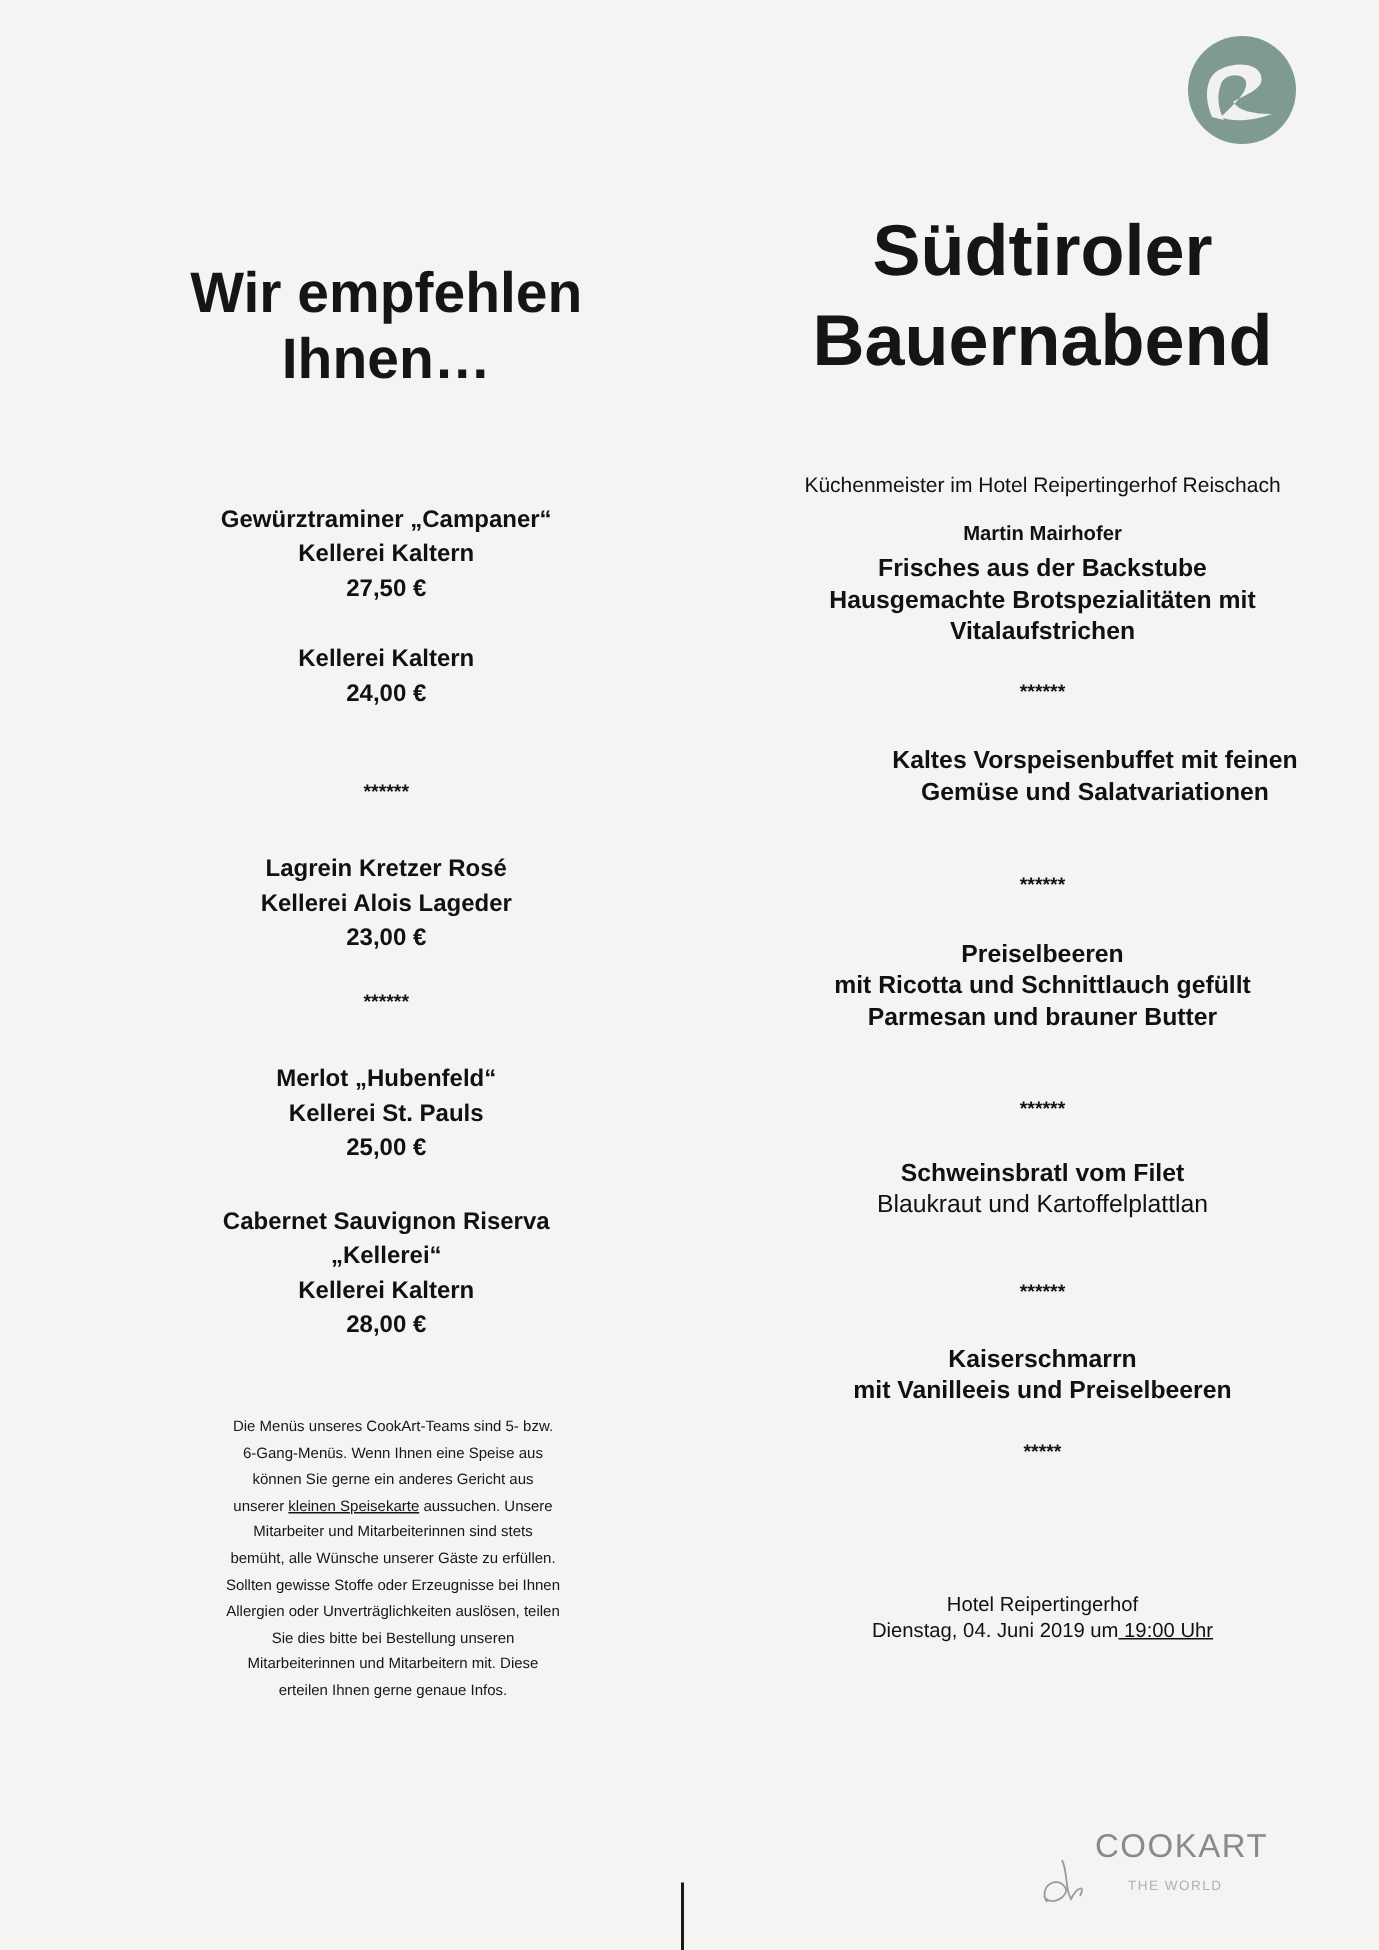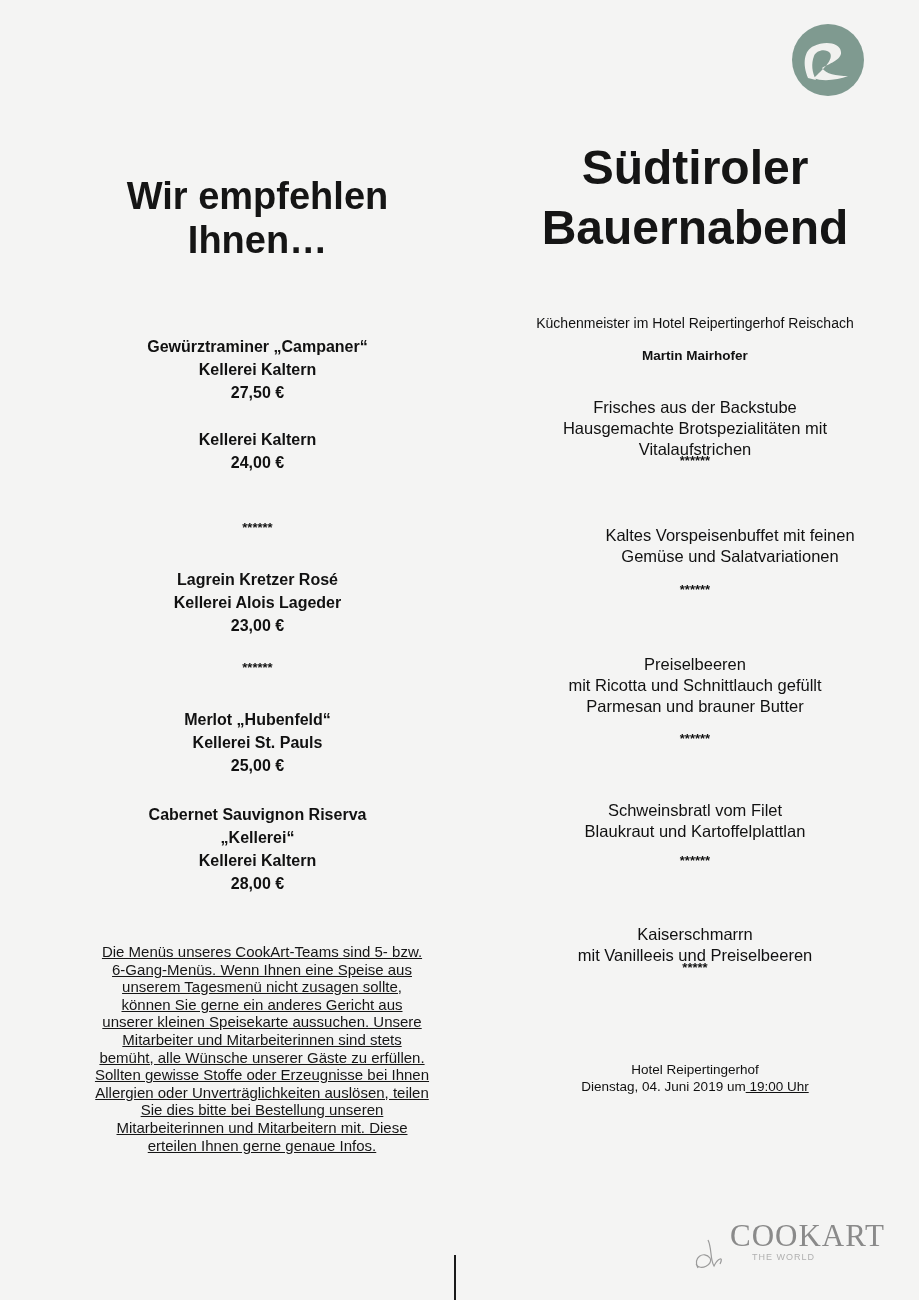--- a/index.html
+++ b/index.html
@@ -4,44 +4,44 @@
   <style>
     html, body { margin: 0; padding: 0; }
     body {
       width: 919px; height: 1300px; position: relative; overflow: hidden;
       background: #f4f4f3;
       font-family: "Liberation Sans", sans-serif;
       color: #111;
     }
     .abs { position: absolute; }
     .center { text-align: center; }
-    .b { font-weight: normal; margin-top: 28px; }
+    .b { font-weight: bold; }
 
     
     .logo { left: 792px; top: 24px; width: 72px; height: 72px; border-radius: 50%; background: #7f9a90; }
     .logo svg { position: absolute; left: 0; top: 0; }
 
     
     .left-col { left: 60px; width: 395px; }
     .left-title { top: 174px; font-size: 38px; line-height: 44px; font-weight: bold; color: #151515; }
     .wine { font-size: 16px; line-height: 23px; font-weight: bold; }
     .stars { font-size: 13px; font-weight: bold; letter-spacing: 0px; }
-    .notice { top: 943px; left: 72px; width: 380px; font-size: 15px; line-height: 17.6px; color: #161616; text-decoration: underline; }
+    .notice { top: 943px; left: 72px; width: 380px; font-size: 10px; line-height: 17.6px; color: #161616; }
     .notice u { text-decoration: underline; }
 
     
     .right-col { left: 495px; width: 400px; text-align: center; }
     .right-title { top: 138px; font-size: 48px; line-height: 60px; font-weight: bold; color: #151515; }
     .chef-name { top: 314px; font-size: 13.5px; font-weight: bold; margin-top: 34px; }
     .chef-role { top: 315px; font-size: 14px; }
     .course { font-size: 16.5px; line-height: 21px; }
     .footer-line { font-size: 13.5px; line-height: 17px; }
 
     .cookart { left: 690px; top: 1218px; width: 210px; height: 60px; }
-    .cookart-text { position: absolute; left: 40px; top: 0; font-family: Liberation Serif, serif; font-size: 31px; color: #8a8a8a; letter-spacing: 1px; }
+    .cookart-text { position: absolute; left: 40px; top: 0; font-family: Liberation Sans, sans-serif; font-size: 22px; color: #8a8a8a; letter-spacing: 1px; }
     .cookart-sub { position: absolute; left: 62px; top: 34px; font-family: Liberation Sans, sans-serif; font-size: 9px; color: #b0b0b0; letter-spacing: 1px; }
     .fold-mark { left: 454px; top: 1255px; width: 2px; height: 45px; background: #1a1a1a; }
   </style>
 </head>
 <body>
 
 <div class="abs logo">
   <svg width="72" height="72" viewBox="0 0 72 72">
     <path d="M16 54 C10 40 12 26 22 22 C32 17 48 18 49 28 C50 36 36 40 30 44 C34 50 44 52 56 52 C46 56 30 58 22 54 C30 46 42 36 38 29 C34 24 24 26 22 32 C19 40 20 48 24 56 Z" fill="#f1f1ef"></path>
   </svg>
@@ -76,21 +76,20 @@
 <div class="abs left-col center wine" style="top:803px">
   <div>Cabernet Sauvignon Riserva</div>
   <div>„Kellerei“</div>
   <div>Kellerei Kaltern</div>
   <div>28,00 €</div>
 </div>
 
 <div class="abs notice center">
   <div>Die Menüs unseres CookArt-Teams sind 5- bzw.</div>
   <div>6-Gang-Menüs. Wenn Ihnen eine Speise aus</div>
-  <div>unserem Tagesmenü nicht zusagen sollte,</div>
   <div>können Sie gerne ein anderes Gericht aus</div>
   <div><span>unserer </span><u>kleinen Speisekarte</u><span> aussuchen. Unsere</span></div>
   <div>Mitarbeiter und Mitarbeiterinnen sind stets</div>
   <div>bemüht, alle Wünsche unserer Gäste zu erfüllen.</div>
   <div>Sollten gewisse Stoffe oder Erzeugnisse bei Ihnen</div>
   <div>Allergien oder Unverträglichkeiten auslösen, teilen</div>
   <div>Sie dies bitte bei Bestellung unseren</div>
   <div>Mitarbeiterinnen und Mitarbeitern mit. Diese</div>
   <div>erteilen Ihnen gerne genaue Infos.</div>
 </div>

